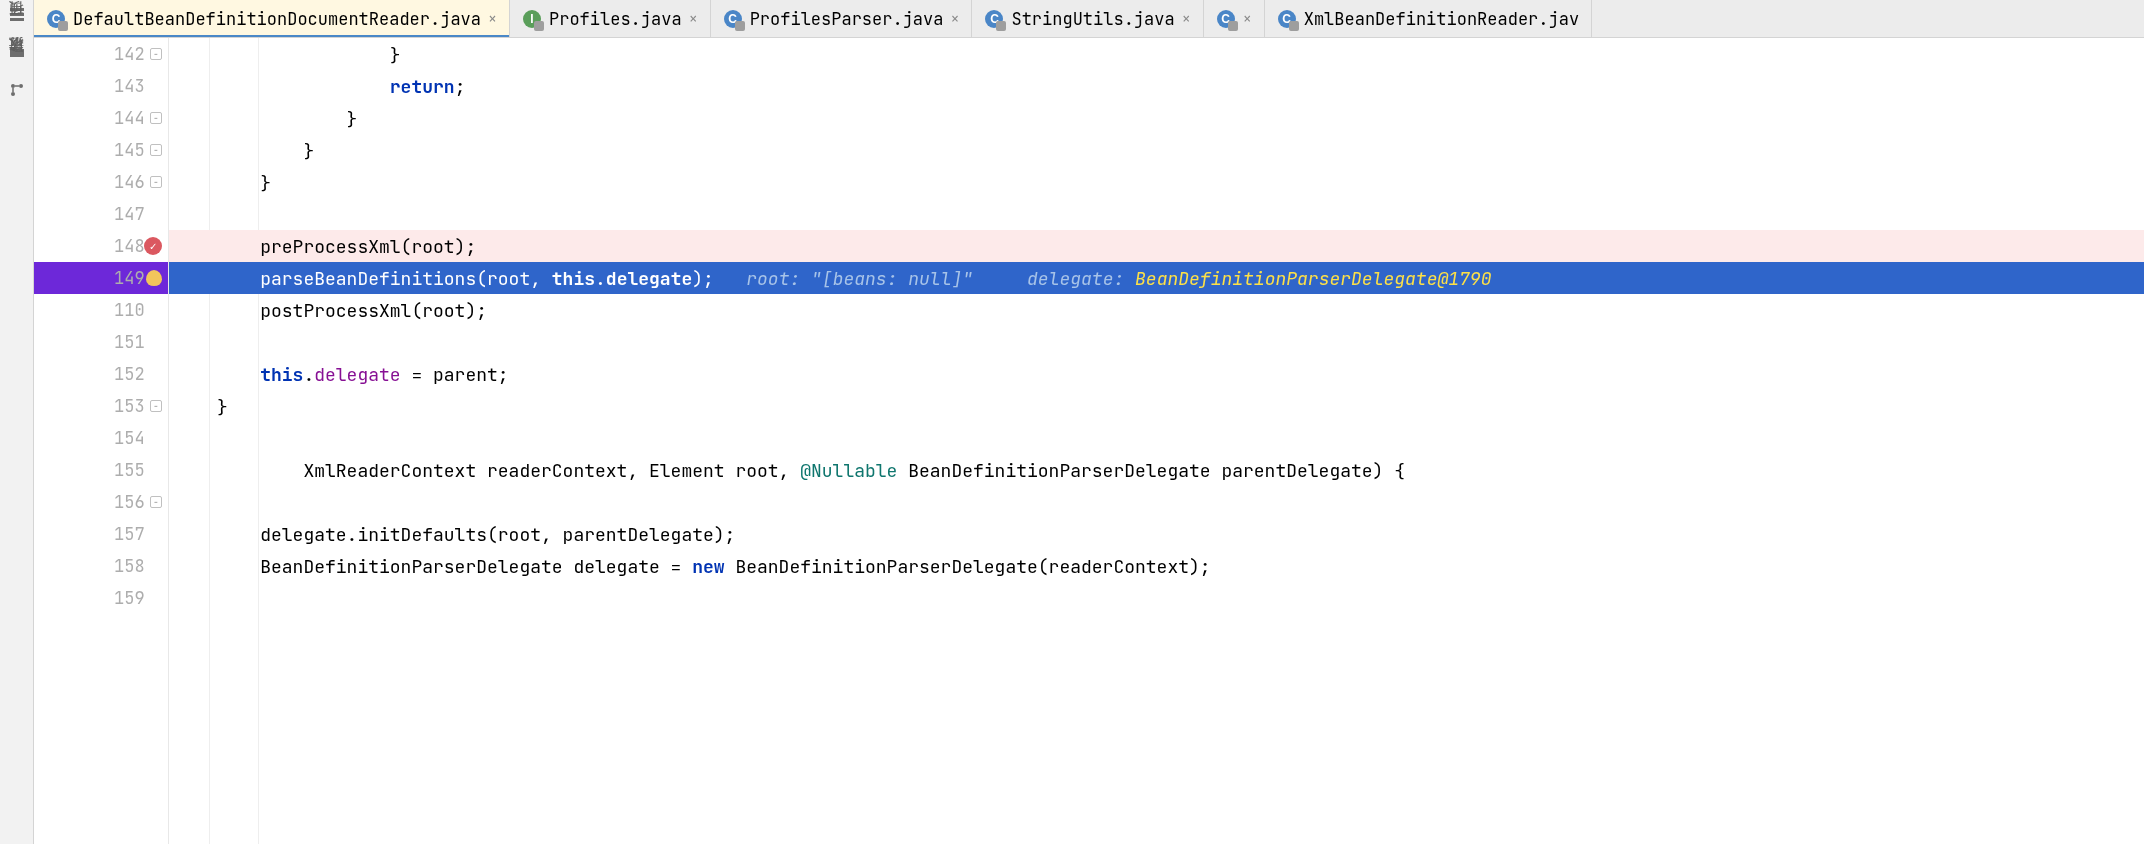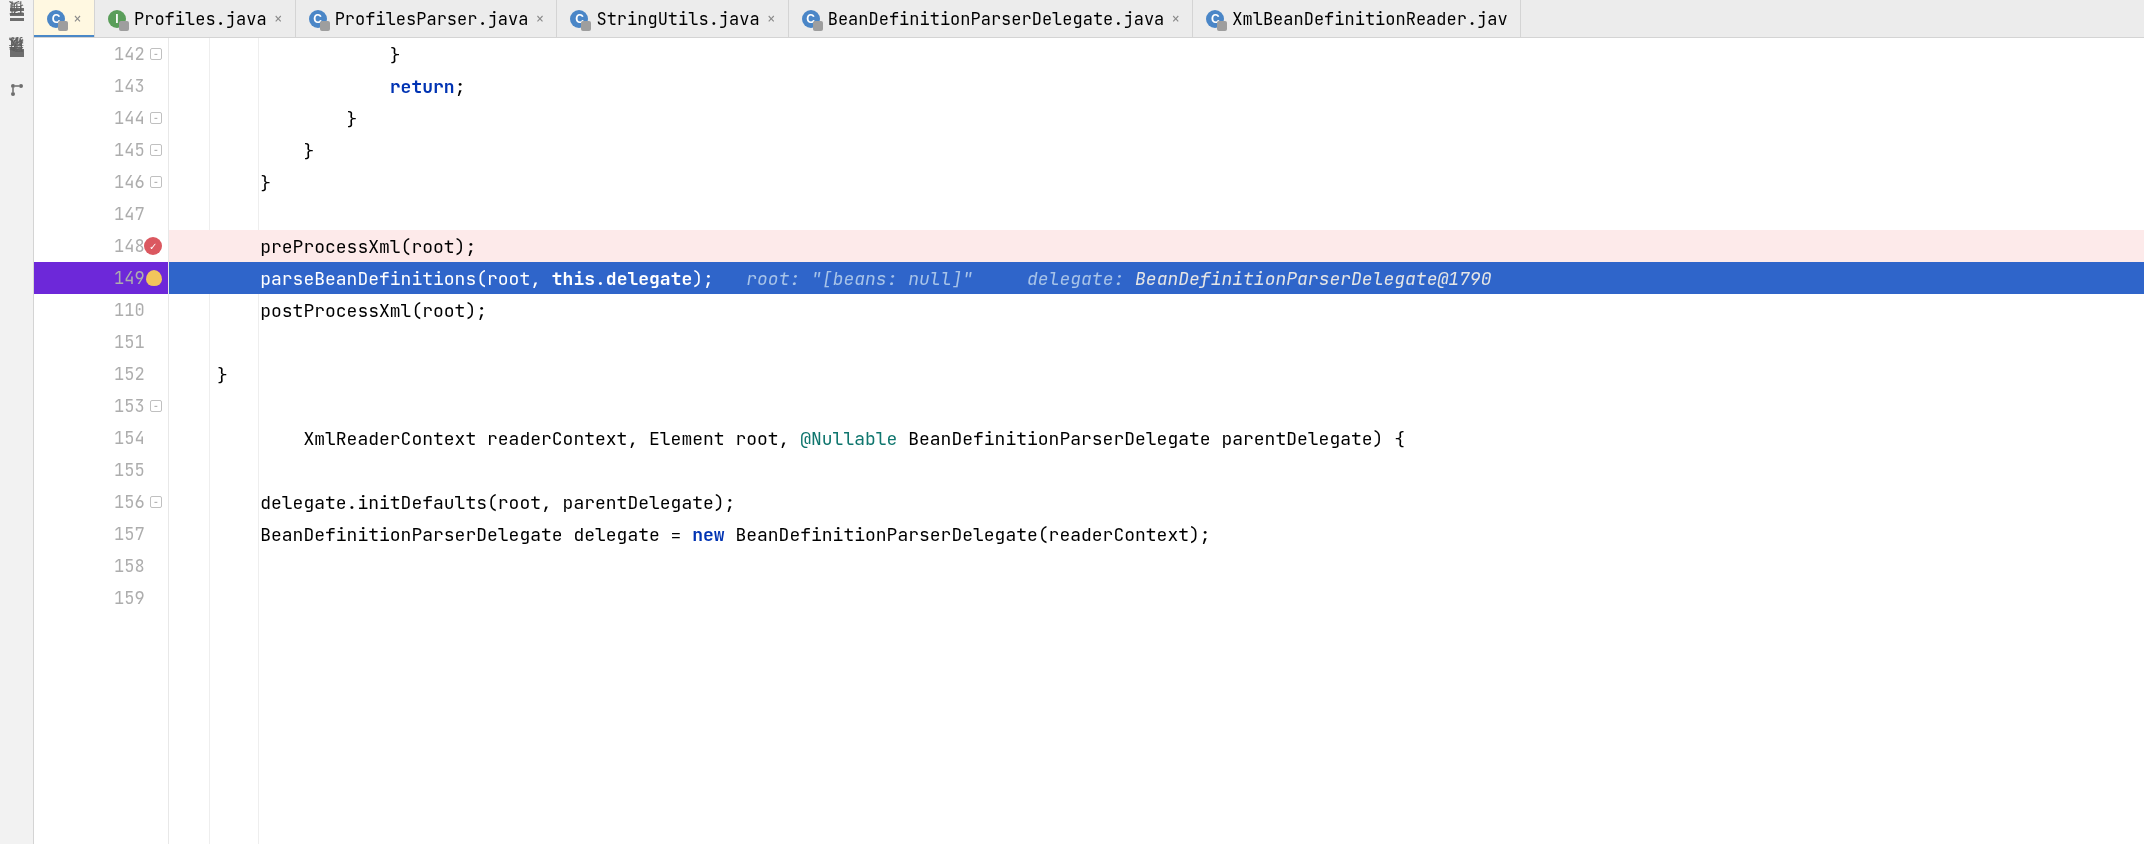--- a/index.html
+++ b/index.html
@@ -29,21 +29,21 @@
   .bp-icon::after { content:"✓"; color:#fff; font-size:11px; font-weight:bold; }
   .bulb-icon { width:16px; height:16px; background:#f2c55c; border-radius:50% 50% 50% 50% / 60% 60% 40% 40%; }
   .code-body { flex:1; position:relative; }
   .code-line { height:32px; display:flex; align-items:center; white-space:pre; position:relative; padding-left:4px; }
   .code-line.highlight-bp { background:#fdeaea; }
   .code-line.highlight-exec { background:#2f65ca; color:#ffffff; }
   .code-line.highlight-exec .kw { color:#ffffff; font-weight:bold; }
   .code-line.highlight-exec .field { color:#ffffff; font-weight:bold; }
   .code-line.highlight-exec .hint { color:#a7c3e8; font-style:italic; }
   .code-line.highlight-exec .hint-str { color:#a7c3e8; }
-  .code-line.highlight-exec .hint-obj { color:#e5e5e5; }
+  .code-line.highlight-exec .hint-obj { color:#fde047; }
   .kw { color:#0033b3; font-weight:bold; }
   .field { color:#871094; }
   .anno { color:#0f766e; }
   .vguide { position:absolute; top:0; bottom:0; width:1px; background:#eeeeee; }
 </style>
 </head>
 <body>
 
 <div class="tool-strip">
   <div class="tool-item">
@@ -71,20 +71,21 @@
 </div>
 
 <div class="editor-area">
 
   <div class="tab-bar" id="tab-bar">
       <div class="tab active">
         <span class="icon-wrap">
           <span class="icon-circle icon-c">C</span>
           <span class="lock-badge"></span>
         </span>
+        <span>DefaultBeanDefinitionDocumentReader.java</span>
         <span class="tab-close">×</span>
       </div>
       <div class="tab">
         <span class="icon-wrap">
           <span class="icon-circle icon-i">I</span>
           <span class="lock-badge"></span>
         </span>
         <span>Profiles.java</span>
         <span class="tab-close">×</span>
       </div>
@@ -102,21 +103,20 @@
           <span class="lock-badge"></span>
         </span>
         <span>StringUtils.java</span>
         <span class="tab-close">×</span>
       </div>
       <div class="tab">
         <span class="icon-wrap">
           <span class="icon-circle icon-c">C</span>
           <span class="lock-badge"></span>
         </span>
-        <span>BeanDefinitionParserDelegate.java</span>
         <span class="tab-close">×</span>
       </div>
       <div class="tab">
         <span class="icon-wrap">
           <span class="icon-circle icon-c">C</span>
           <span class="lock-badge"></span>
         </span>
         <span>XmlBeanDefinitionReader.jav</span>
       </div>
     </div>
@@ -220,20 +220,21 @@
       <div class="code-line"><span style="padding-left:44px">                }</span></div>
       <div class="code-line"><span style="padding-left:44px"><span>                </span><span class="kw">return</span><span>;</span></span></div>
       <div class="code-line"><span style="padding-left:44px">            }</span></div>
       <div class="code-line"><span style="padding-left:44px">        }</span></div>
       <div class="code-line"><span style="padding-left:44px">    }</span></div>
       <div class="code-line"><span style="padding-left:44px"></span></div>
       <div class="code-line highlight-bp"><span style="padding-left:44px">    preProcessXml(root);</span></div>
       <div class="code-line highlight-exec"><span style="padding-left:44px"><span>    parseBeanD</span><span>efinitions(root, </span><span class="kw">this</span><span>.</span><span class="field">delegate</span><span>);</span><span class="hint"><span>   root: </span><span class="hint-str">"[beans: null]"</span><span>     delegate: </span><span class="hint-obj">BeanDefinitionParserDelegate@1790</span></span></span></div>
       <div class="code-line"><span style="padding-left:44px">    postProcessXml(root);</span></div>
       <div class="code-line"><span style="padding-left:44px"></span></div>
+      <div class="code-line"><span style="padding-left:44px"><span>    </span><span class="kw">this</span><span>.</span><span class="field">delegate</span><span> = parent;</span></span></div>
       <div class="code-line"><span style="padding-left:44px">}</span></div>
       <div class="code-line"><span style="padding-left:44px"></span></div>
       <div class="code-line"><span style="padding-left:44px"><span>        XmlReaderContext readerContext, Element root, </span><span class="anno">@Nullable</span><span> BeanDefinitionParserDelegate parentDelegate) {</span></span></div>
       <div class="code-line"><span style="padding-left:44px"></span></div>
       <div class="code-line"><span style="padding-left:44px">    delegate.initDefaults(root, parentDelegate);</span></div>
       <div class="code-line"><span style="padding-left:44px"><span>    BeanDefinitionParserDelegate delegate = </span><span class="kw">new</span><span> BeanDefinitionParserDelegate(readerContext);</span></span></div>
 
     </div>
   </div>
 </div>

